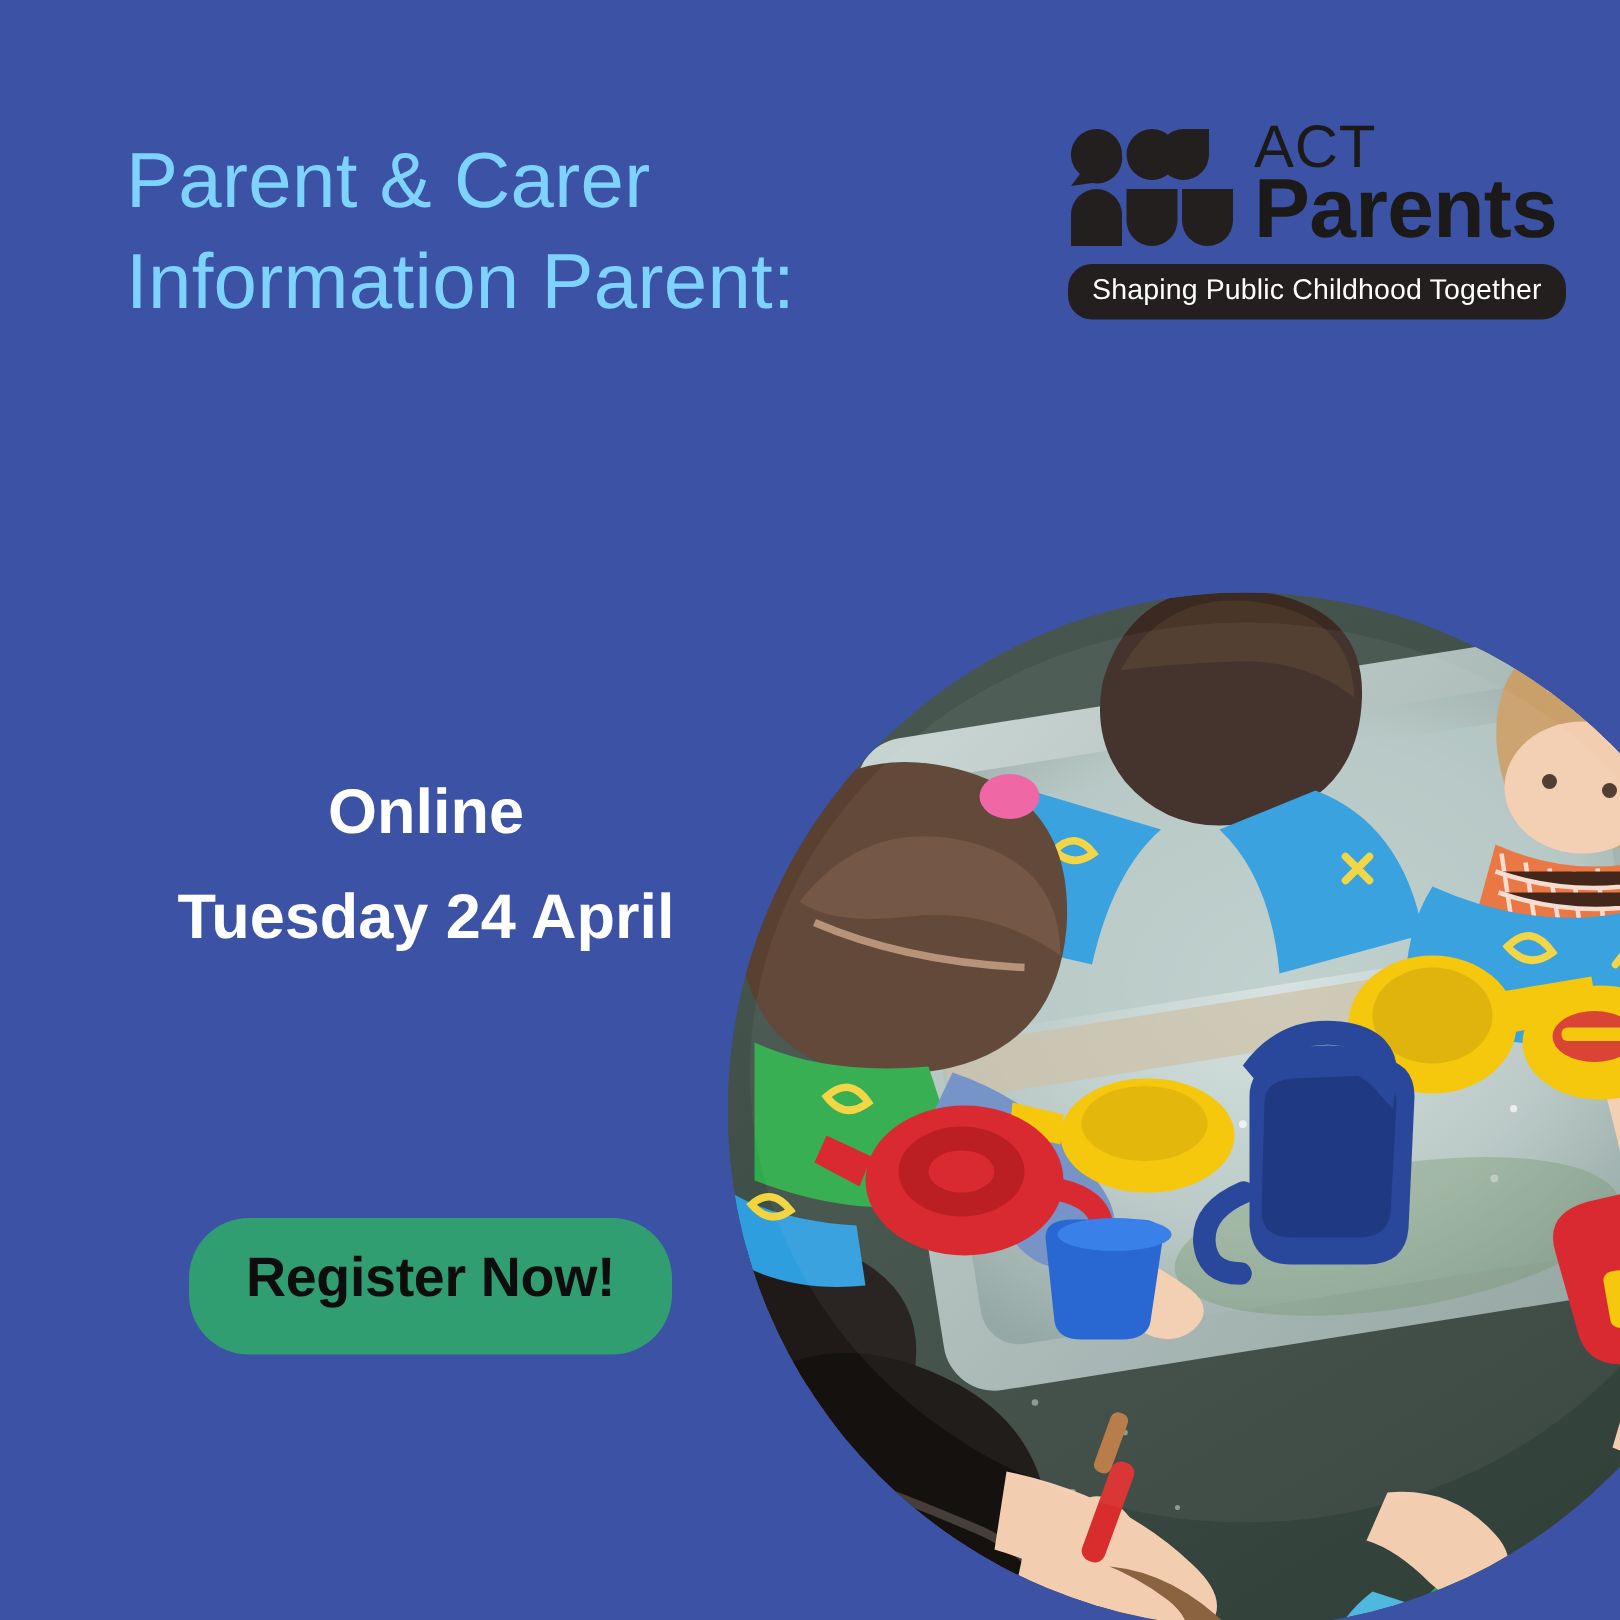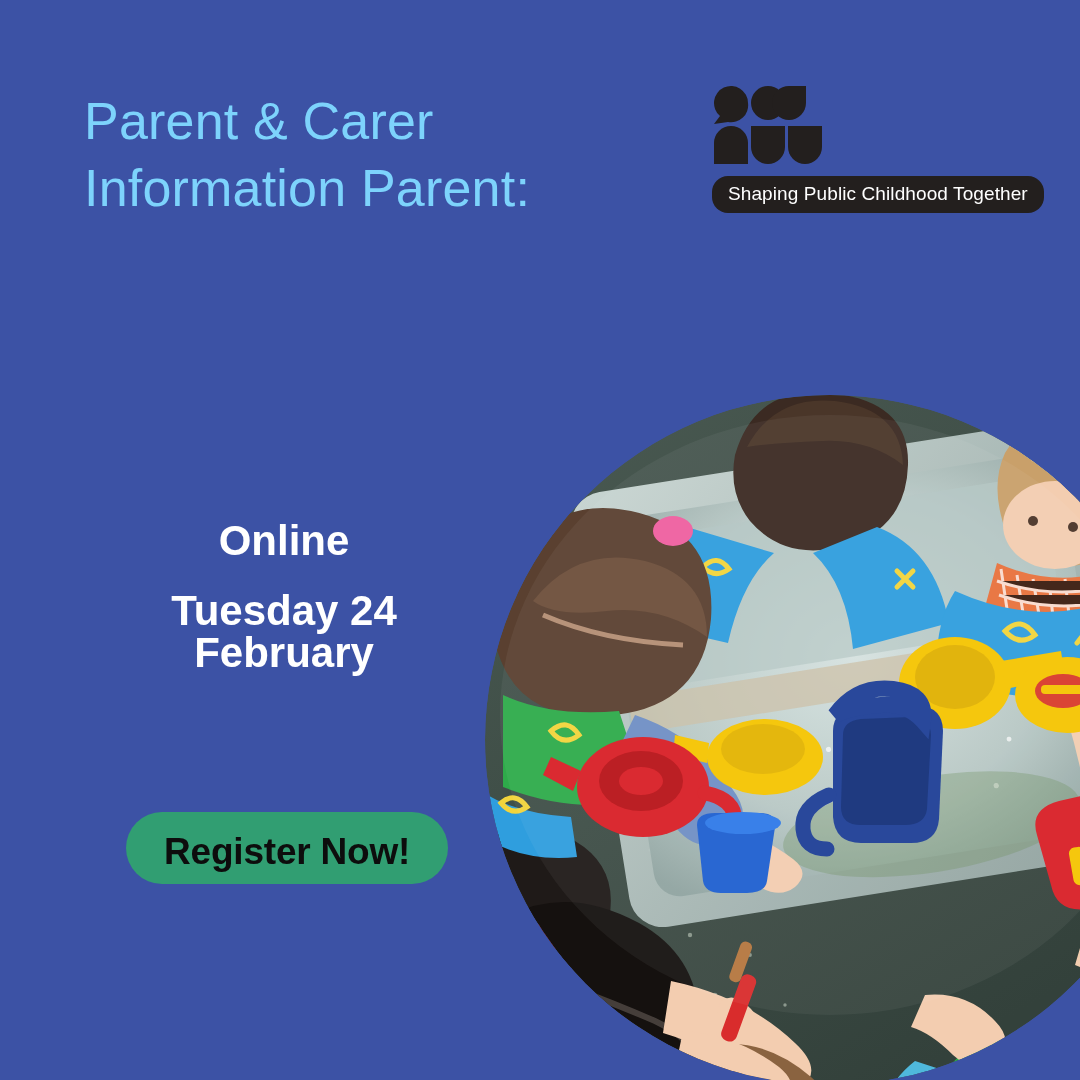--- a/index.html
+++ b/index.html
@@ -126,21 +126,21 @@
   #detail-date { font-size: 42px; display: block; margin-top: 28px; }
 
   #cta {
     position: absolute;
     left: 126px;
     top: 812px;
     background: #319e72;
     color: #0d0d0d;
     border: none;
     border-radius: 40px;
-    padding: 19px 38px 11px 38px;
+    padding: 19px 38px 30px 38px;
     font-family: "Liberation Sans", sans-serif;
     font-size: 37px;
     font-weight: 700;
     letter-spacing: -0.2px;
     cursor: pointer;
     z-index: 4;
   }
 </style>
 </head>
 <body>
@@ -364,32 +364,36 @@
 
           <path d="M36 19 A17 17 0 1 0 8 32 L2 40 L16 38 A17 17 0 0 0 36 19 Z" fill="#231f1e"></path>
           <circle cx="56" cy="19" r="17" fill="#231f1e"></circle>
           <path d="M94 2 L94 19 A17 17 0 1 1 77 2 Z" fill="#231f1e"></path>
 
           <path d="M19 42 A17 17 0 0 1 36 59 L36 80 L2 80 L2 59 A17 17 0 0 1 19 42 Z" fill="#231f1e"></path>
           <path d="M39 42 L73 42 L73 63 A17 17 0 0 1 39 63 Z" fill="#231f1e"></path>
           <path d="M76 42 L110 42 L110 63 A17 17 0 0 1 76 63 Z" fill="#231f1e"></path>
         </svg>
       </div>
+      <div id="logo-words">
+        <span id="logo-act">ACT</span>
+        <span id="logo-parents">Parents</span>
+      </div>
     </div>
     <div id="logo-tagline">Shaping Public Childhood Together</div>
   </div>
 
   <div id="eyebrow" class="copy">
     <span class="line">Parent &amp; Carer</span>
     <span class="line">Information Parent:</span>
   </div>
 
   <div id="headline" class="copy">
   </div>
 
   <div id="details" class="copy">
     <span id="detail-mode">Online</span>
-    <span id="detail-date">Tuesday 24 February</span>
+    <span id="detail-date">Tuesday 24 April</span>
   </div>
 
   <button id="cta">Register Now!</button>
 
 </div>
 
 </body></html>

